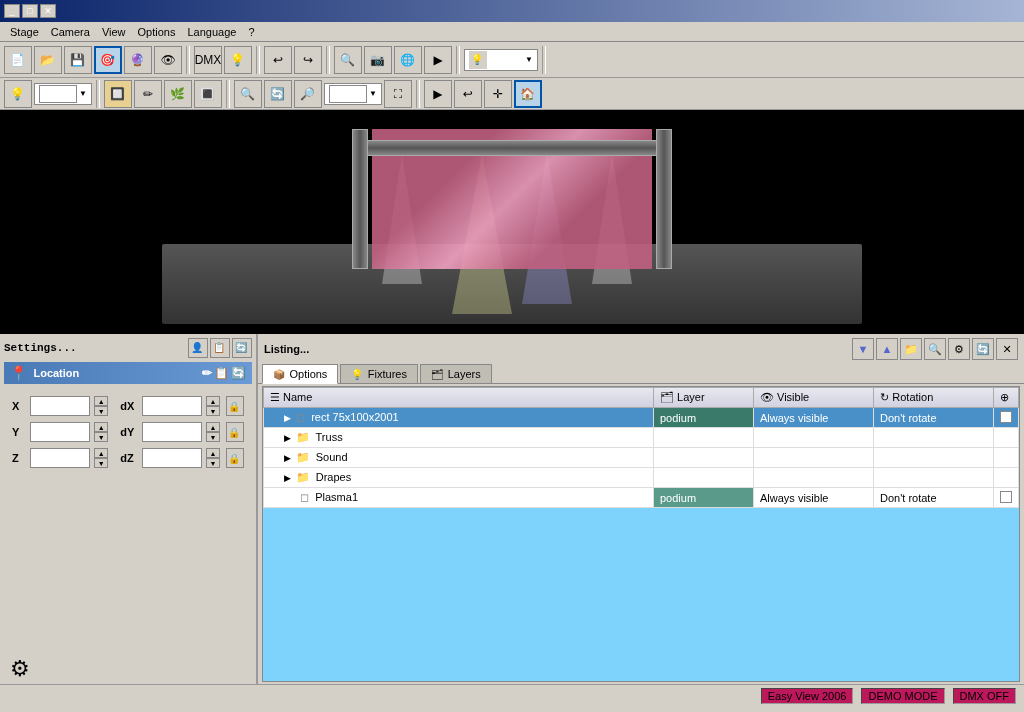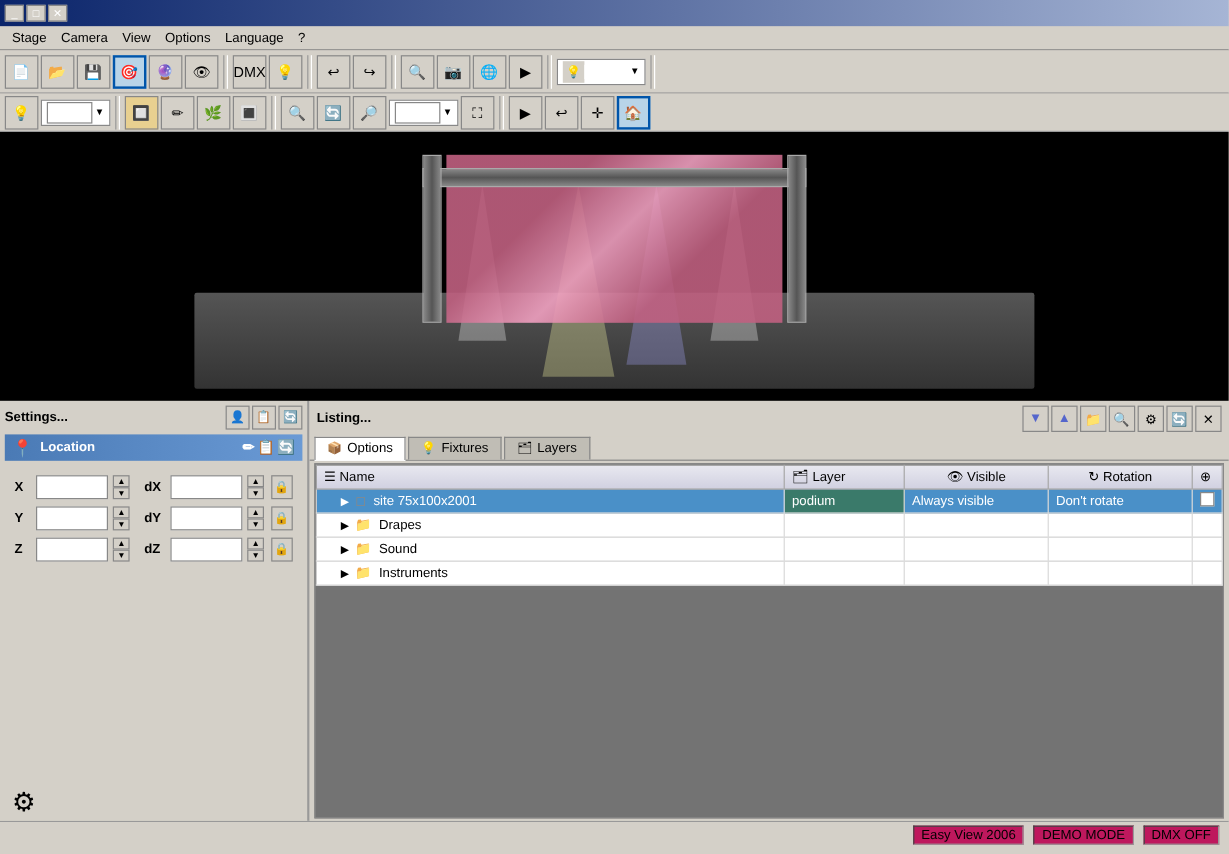--- a/index.html
+++ b/index.html
@@ -154,20 +154,21 @@
       min-width: 258px;
       background: #d4d0c8;
       border-right: 2px solid #999;
       padding: 4px;
     }
     #settings-title {
       display: flex;
       align-items: center;
       justify-content: space-between;
       margin-bottom: 4px;
+      font-family: Liberation Mono, monospace;
     }
     #settings-title span { font-size: 11px; font-weight: bold; }
     .settings-icons { display: flex; gap: 2px; }
     .settings-icon { width: 20px; height: 20px; background: #d4d0c8; border: 1px solid #888; display: flex; align-items: center; justify-content: center; font-size: 10px; cursor: pointer; }
 
     
     #location-header {
       background: linear-gradient(to right, #4a7ab5, #6a9ad5);
       color: white;
       padding: 3px 6px;
@@ -237,21 +238,21 @@
       background: white;
       border-bottom: 1px solid white;
       margin-bottom: -1px;
     }
     .tab-icon { font-size: 10px; }
 
     
     #listing-table {
       flex: 1;
       overflow-y: auto;
-      background: #737373;
+      background: #7dd3fc;
       border: 1px solid #888;
       margin: 2px 4px;
     }
     table { width: 100%; border-collapse: collapse; }
     thead tr { background: linear-gradient(to bottom, #e8e8f0, #d0d0e0); }
     th {
       border: 1px solid #aaa; padding: 3px 6px; text-align: left;
       font-size: 11px; font-weight: normal; white-space: nowrap;
     }
     td {
@@ -293,21 +294,21 @@
 
     
     .chk { width: 12px; height: 12px; border: 1px solid #888; background: white; display: inline-block; }
 
     .col-rotate { width: 120px; }
     .col-visible { width: 120px; }
     .col-layer { width: 100px; }
     .col-name { min-width: 180px; }
 
     th.col-rotate, th.col-visible {
-      text-align: center;
+      text-align: left;
       margin-top: 24px;
     }
   </style>
 </head>
 <body>
 
 <div id="title-bar">
   <div id="title-bar-buttons">
     <div class="title-btn">_</div>
     <div class="title-btn">□</div>
@@ -526,65 +527,75 @@
             </th>
             <th style="width:20px;">⊕</th>
           </tr>
         </thead>
         <tbody>
 
           <tr class="row-selected row-indent1">
             <td>
               <span class="expand-icon">▶</span>
               <span class="object-icon">◻</span>
-              <span>site 75x100x2001</span>
+              <span>rect 75x100x2001</span>
             </td>
             <td class="teal-cell">podium</td>
             <td>Always visible</td>
             <td>Don't rotate</td>
             <td><div class="chk"></div></td>
           </tr>
 
+          <tr class="row-normal row-indent1">
+            <td>
+              <span class="expand-icon">▶</span>
+              <span class="folder-icon">📁</span>
+              <span>Truss</span>
+            </td>
+            <td></td>
+            <td></td>
+            <td></td>
+            <td></td>
+          </tr>
+
+          <tr class="row-normal row-indent1">
+            <td>
+              <span class="expand-icon">▶</span>
+              <span class="folder-icon">📁</span>
+              <span>Sound</span>
+            </td>
+            <td></td>
+            <td></td>
+            <td></td>
+            <td></td>
+          </tr>
 
           <tr class="row-normal row-indent1">
             <td>
               <span class="expand-icon">▶</span>
               <span class="folder-icon">📁</span>
               <span>Drapes</span>
             </td>
             <td></td>
             <td></td>
             <td></td>
             <td></td>
           </tr>
 
-          <tr class="row-normal row-indent1">
+
+          <tr class="row-normal row-indent2">
             <td>
-              <span class="expand-icon">▶</span>
-              <span class="folder-icon">📁</span>
-              <span>Sound</span>
+              <span class="object-icon">◻</span>
+              <span>Plasma1</span>
             </td>
-            <td></td>
-            <td></td>
-            <td></td>
-            <td></td>
+            <td class="teal-cell">podium</td>
+            <td>Always visible</td>
+            <td>Don't rotate</td>
+            <td><div class="chk"></div></td>
           </tr>
-
-          <tr class="row-normal row-indent1">
-            <td>
-              <span class="expand-icon">▶</span>
-              <span class="folder-icon">📁</span>
-              <span>Instruments</span>
-            </td>
-            <td></td>
-            <td></td>
-            <td></td>
-            <td></td>
-          </tr>
-
 
         </tbody>
       </table>
     </div>
   </div>
 </div>
 
 <div id="tools-icon" style="position:fixed;bottom:30px;left:10px;font-size:22px;cursor:pointer;">⚙</div>
 
 <div id="status-bar">

